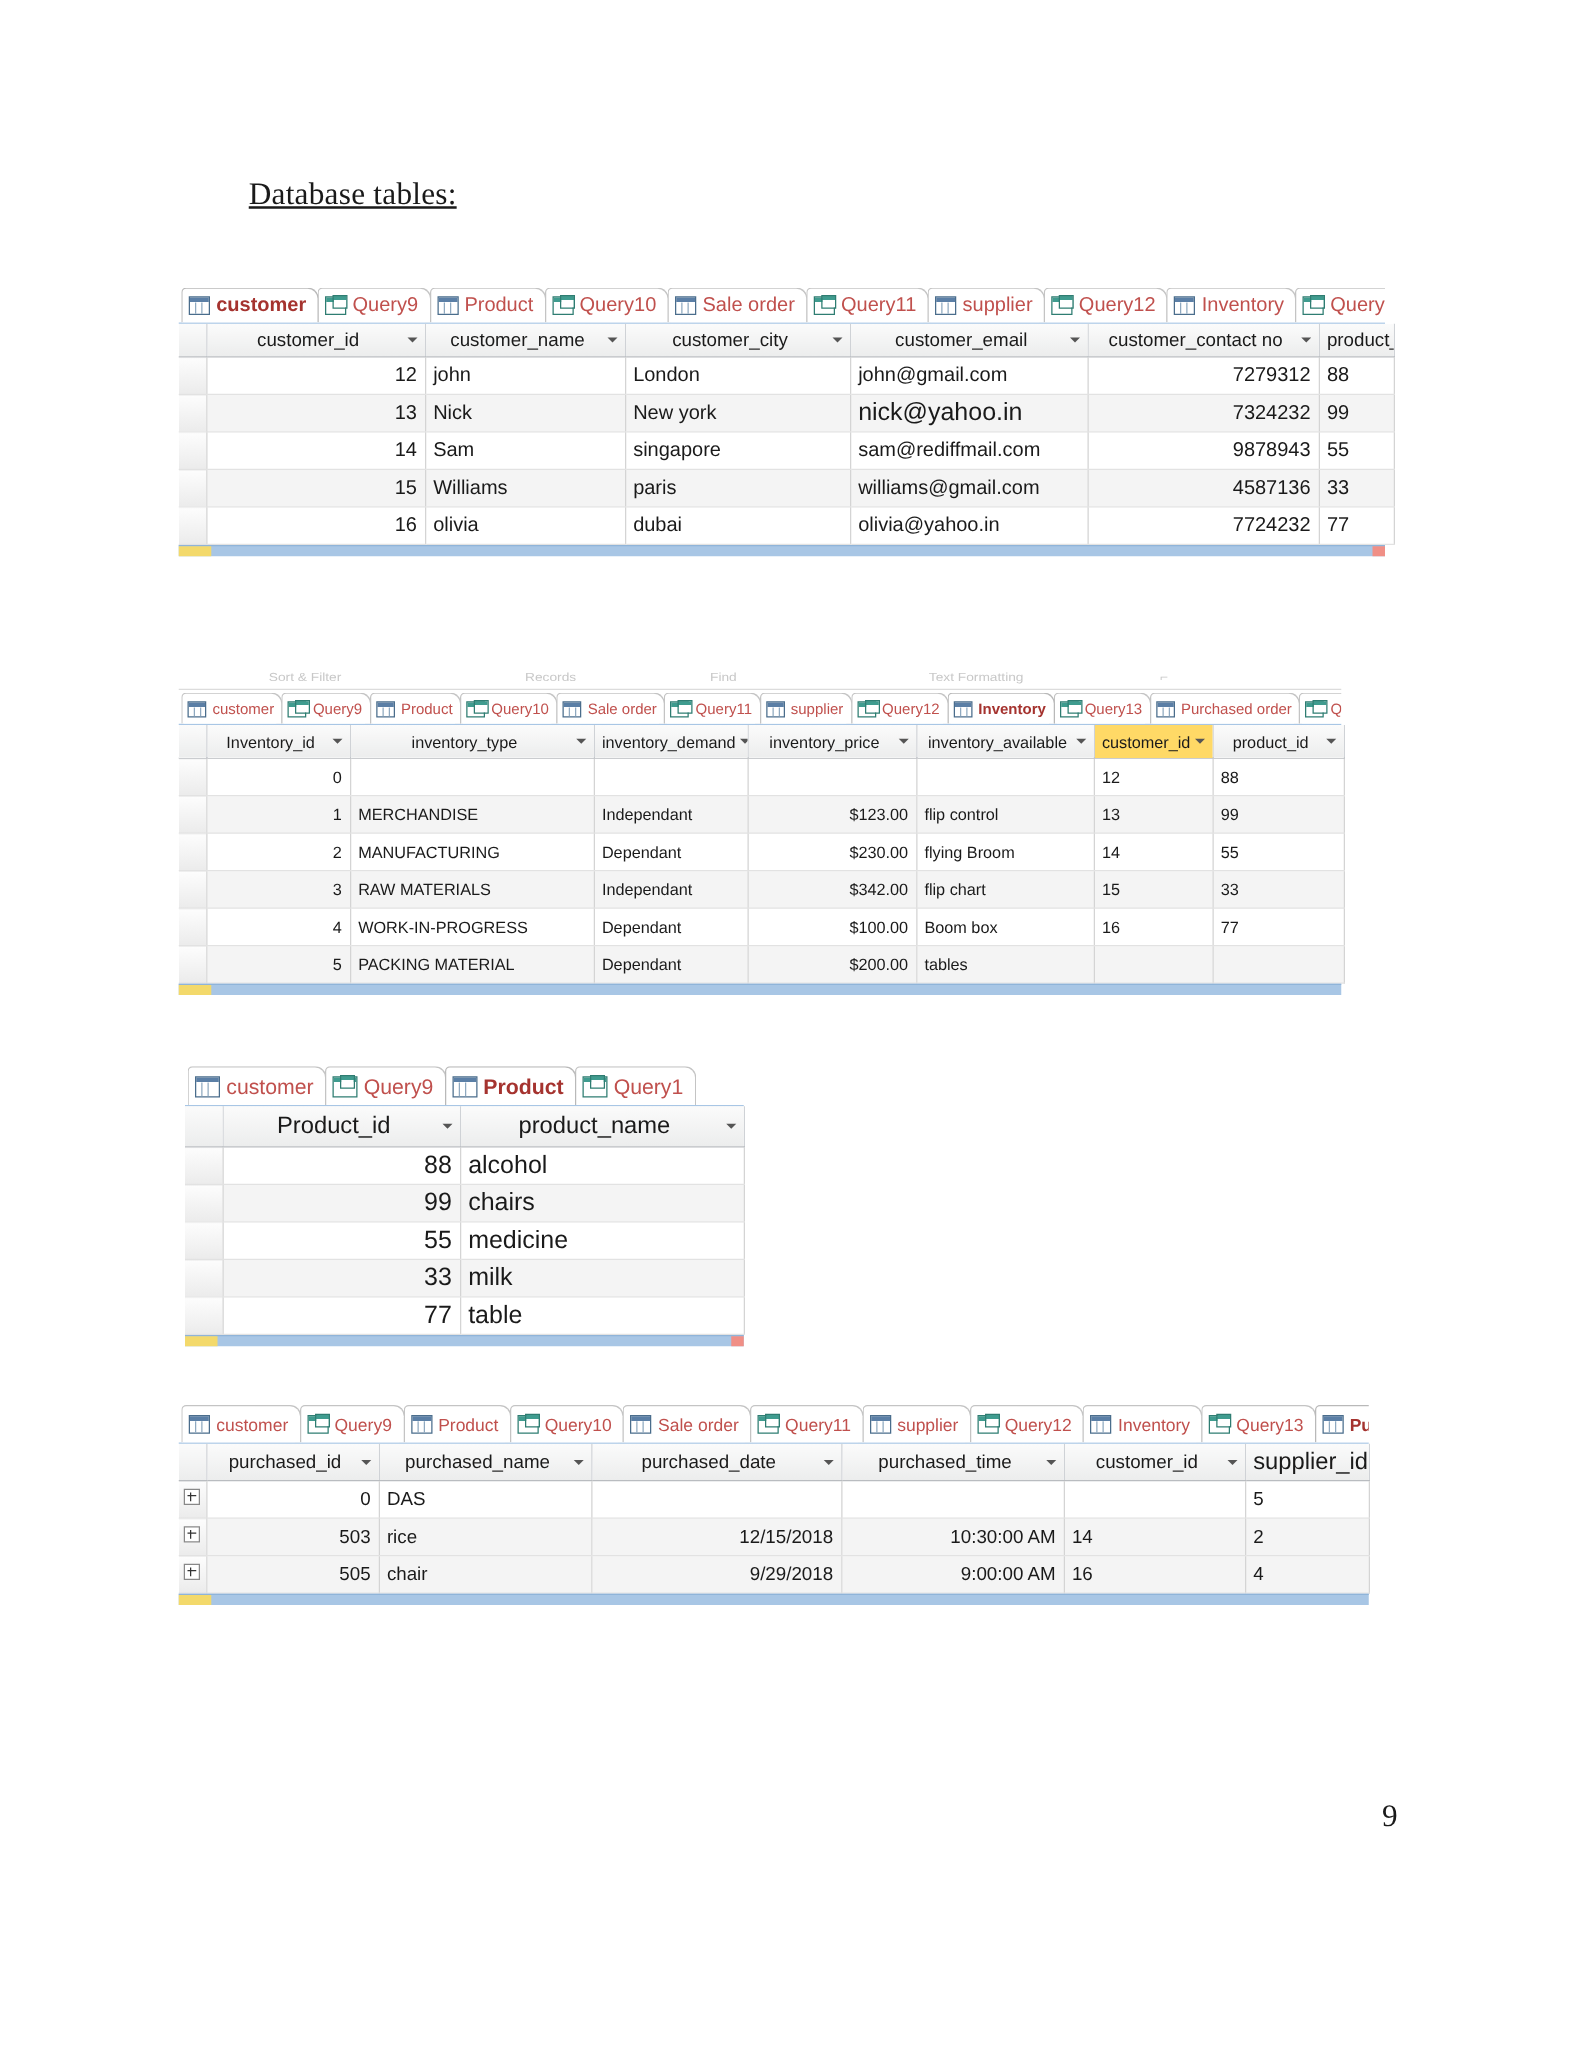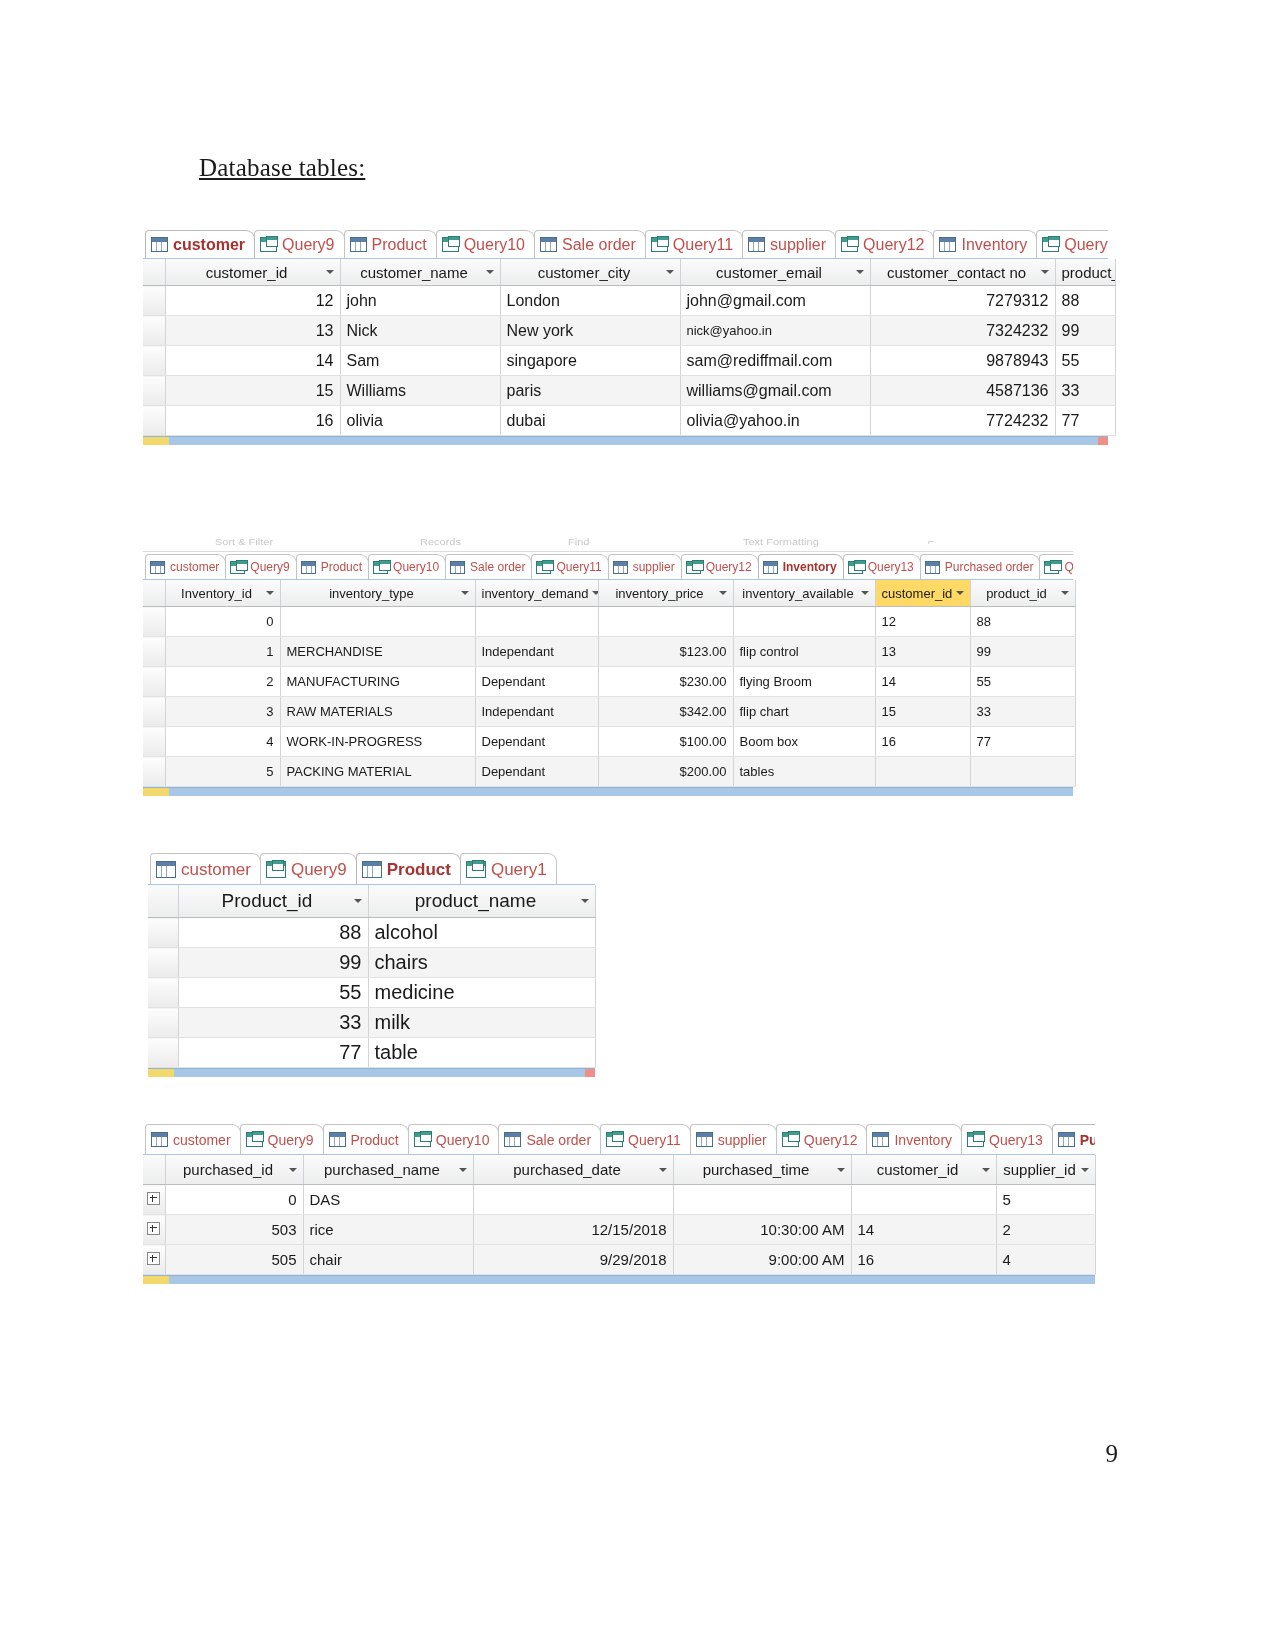--- a/index.html
+++ b/index.html
@@ -12,21 +12,21 @@
     height: 1650px;
     position: relative;
     font-family: "Liberation Sans", sans-serif;
     color: #000;
     overflow: hidden;
   }
 
   .page-heading {
     position: absolute;
     left: 199px;
-    top: 154px;
+    top: 142px;
     font-family: "Liberation Serif", serif;
     font-size: 25px;
     color: #1a1a1a;
     text-decoration: underline;
     letter-spacing: 0.2px;
   }
 
   .page-number {
     position: absolute;
     right: 157px;
@@ -319,21 +319,21 @@
           <td style="font-size: 16px;">London</td>
           <td style="font-size: 16px;">john@gmail.com</td>
           <td class="num" style="font-size: 16px;">7279312</td>
           <td style="font-size: 16px;">88</td>
         </tr>
         <tr class="alt" style="height: 30px;">
           <td class="rowsel"></td>
           <td class="num" style="font-size: 16px;">13</td>
           <td style="font-size: 16px;">Nick</td>
           <td style="font-size: 16px;">New york</td>
-          <td style="font-size: 13px;">nick@yahoo.in</td>
+          <td style="font-size: 20px;">nick@yahoo.in</td>
           <td class="num" style="font-size: 16px;">7324232</td>
           <td style="font-size: 16px;">99</td>
         </tr>
         <tr style="height: 30px;">
           <td class="rowsel"></td>
           <td class="num" style="font-size: 16px;">14</td>
           <td style="font-size: 16px;">Sam</td>
           <td style="font-size: 16px;">singapore</td>
           <td style="font-size: 16px;">sam@rediffmail.com</td>
           <td class="num" style="font-size: 16px;">9878943</td>
@@ -715,21 +715,21 @@
               <span class="hdr-text">purchased_time</span>
               <span class="caret"></span>
             </div>
           </th>
         <th style="font-size:15px;height:29px;">
             <div class="hdr-inner">
               <span class="hdr-text">customer_id</span>
               <span class="caret"></span>
             </div>
           </th>
-        <th style="font-size:15px;height:29px;margin-left:40px;">
+        <th style="font-size:19px;height:29px;margin-left:40px;">
             <div class="hdr-inner">
               <span class="hdr-text">supplier_id</span>
               <span class="caret"></span>
             </div>
           </th>
       </tr>
     </thead>
     <tbody>
         <tr style="height: 30px;">
           <td class="rowsel" style="text-align: center; padding: 0px;"><span class="expander"></span></td>

